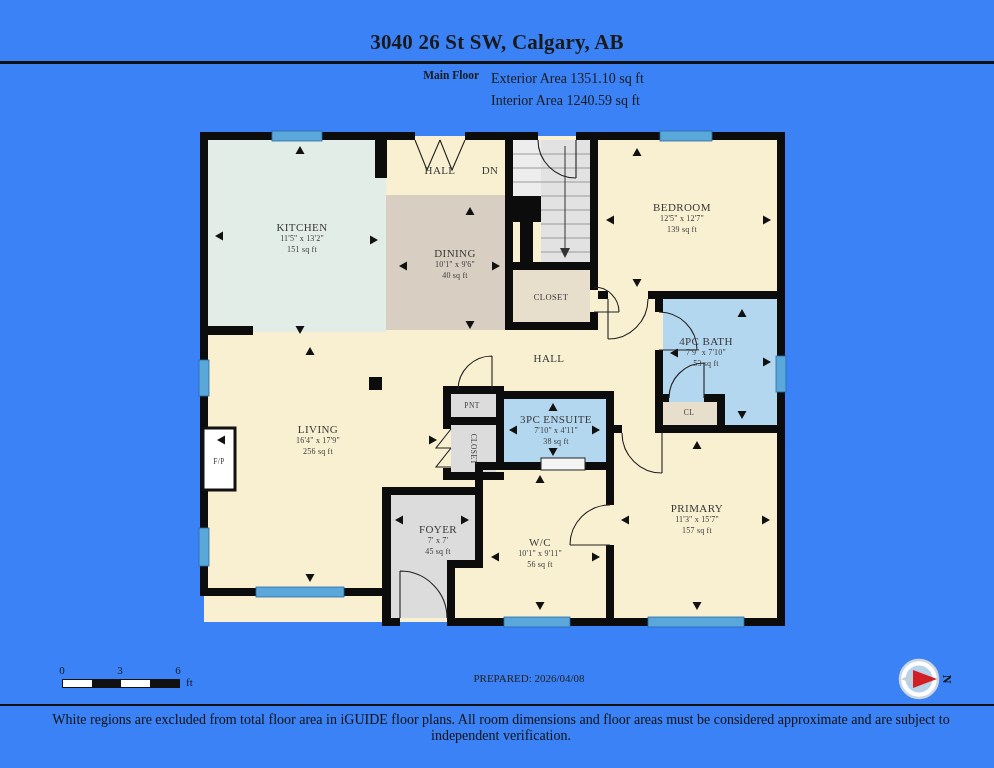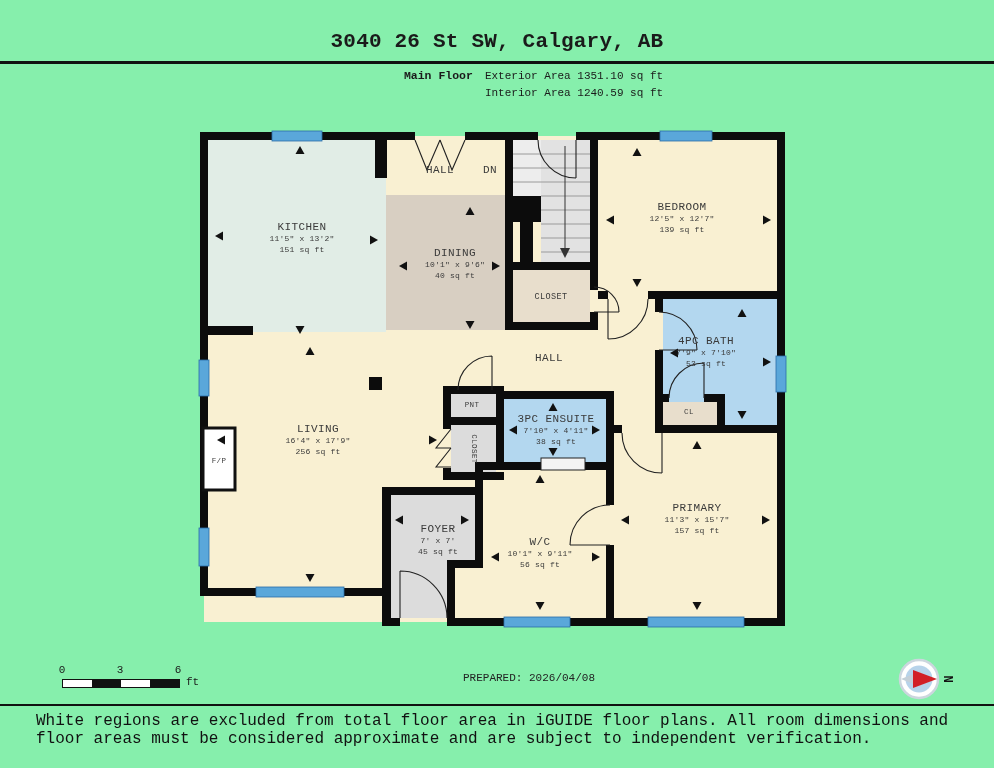--- a/index.html
+++ b/index.html
@@ -1,25 +1,25 @@
 <!DOCTYPE html>
 <html><head>
 <meta charset="utf-8">
 <style>
   html,body{margin:0;padding:0;background:#fff;}
-  .page{position:relative;width:994px;height:768px;background:#86efac;overflow:hidden;
-        font-family:Liberation Mono, monospace;color:#1a1a1a;}
+  .page{position:relative;width:994px;height:768px;background:#3b82f6;overflow:hidden;
+        font-family:Liberation Serif, serif;color:#1a1a1a;}
   
   .title{position:absolute;left:0;top:30px;width:100%;text-align:center;
          font-size:21px;font-weight:bold;letter-spacing:.2px;}
   .rule-top{position:absolute;left:0;top:61px;width:994px;height:2.5px;background:#111;}
   .subheader{position:absolute;left:0;top:68px;width:100%;display:flex;justify-content:center;}
   .subheader .inner{display:flex;gap:12px;margin-left:73px;}
   .floor-label{font-size:11.5px;font-weight:bold;padding-top:1px;}
-  .areas{font-size:11px;line-height:1.55;}
+  .areas{font-size:14px;line-height:1.55;}
   
   .plan{position:absolute;left:0;top:0;}
   
   .rlabel{position:absolute;transform:translate(-50%,-50%);text-align:center;
           white-space:nowrap;color:#3a3a3a;line-height:1.3;}
   .rlabel .rn{display:block;font-size:11px;letter-spacing:.4px;}
   .rlabel .rd{display:block;font-size:8px;letter-spacing:.2px;}
   .rlabel.small .rn{font-size:8.5px;}
   .rlabel.tiny .rn{font-size:7.5px;}
   .rlabel.vert{transform:translate(-50%,-50%) rotate(90deg);}
@@ -27,21 +27,21 @@
   .scalebar{position:absolute;left:58px;top:664px;width:150px;height:30px;font-size:11px;}
   .scalebar .num{position:absolute;top:0;transform:translateX(-50%);}
   .scalebar .bar{position:absolute;left:4px;top:15px;width:116px;height:7px;
                  border:1px solid #111;display:flex;}
   .scalebar .seg{height:100%;flex:1;}
   .seg.w{background:#fff;} .seg.b{background:#111;}
   .scalebar .unit{position:absolute;left:128px;top:12px;}
   .prepared{position:absolute;left:0;top:672px;width:100%;text-align:center;font-size:11px;color:#222;margin-left:32px;}
   .compass{position:absolute;left:896px;top:657px;}
   .rule-bottom{position:absolute;left:0;top:704px;width:994px;height:2px;background:#111;}
-  .disclaimer{position:absolute;left:36px;top:712px;width:930px;font-size:16px;color:#111;}
+  .disclaimer{position:absolute;left:36px;top:712px;width:930px;font-size:14px;color:#111;text-align:center;}
 </style>
 </head>
 <body>
 
 <div class="page">
 
   <div class="title">3040 26 St SW, Calgary, AB</div>
   <div class="rule-top"></div>
   <div class="subheader">
     <div class="inner">

